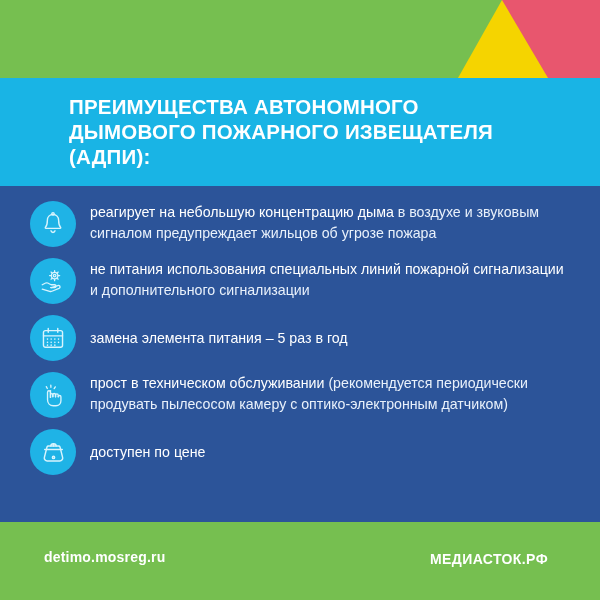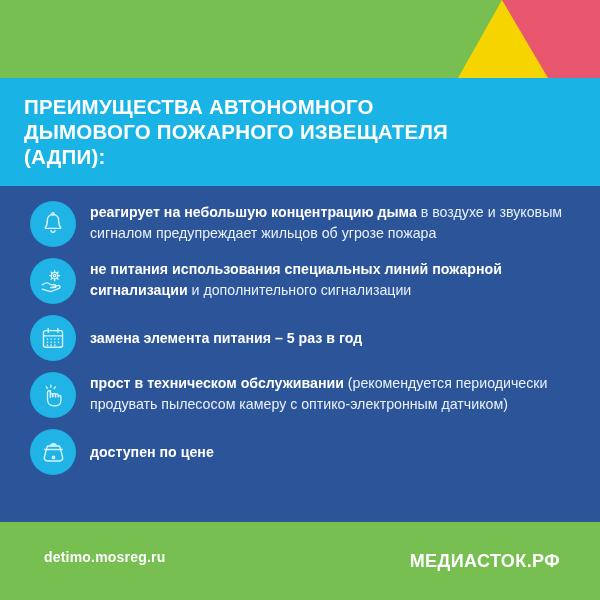--- a/index.html
+++ b/index.html
@@ -51,21 +51,21 @@
 
   
   .header {
     position: absolute;
     left: 0;
     top: 78px;
     width: 600px;
     height: 108px;
     background: #19b4e5;
     box-sizing: border-box;
-    padding: 16px 36px 0 24px;
+    padding: 16px 36px 0 69px;
   }
   .header-title {
     color: #ffffff;
     font-size: 20.5px;
     font-weight: bold;
     line-height: 25px;
     letter-spacing: 0.2px;
     margin: 0;
     text-transform: uppercase;
     white-space: pre-line;
@@ -113,21 +113,21 @@
     display: block;
   }
 
   .benefit-text {
     color: #ffffff;
     font-size: 14.2px;
     line-height: 20.5px;
     padding-top: 2px;
   }
   .benefit-text .b {
-    font-weight: bold;
+    font-weight: normal;
   }
   .benefit-text .n {
     font-weight: normal;
     color: #e9f1fb;
   }
 
   
   .footer {
     position: absolute;
     left: 0;
@@ -140,24 +140,24 @@
     position: absolute;
     left: 44px;
     top: 27px;
     color: #ffffff;
     font-size: 14px;
     font-weight: bold;
     letter-spacing: 0.2px;
   }
   .footer-brand {
     position: absolute;
-    right: 40px;
+    right: 52px;
     top: 29px;
     color: #ffffff;
-    font-size: 18px;
+    font-size: 14px;
     font-weight: bold;
     letter-spacing: 0.4px;
     text-transform: uppercase;
   }
 </style>
 </head>
 <body>
 
 <div class="poster">
 

